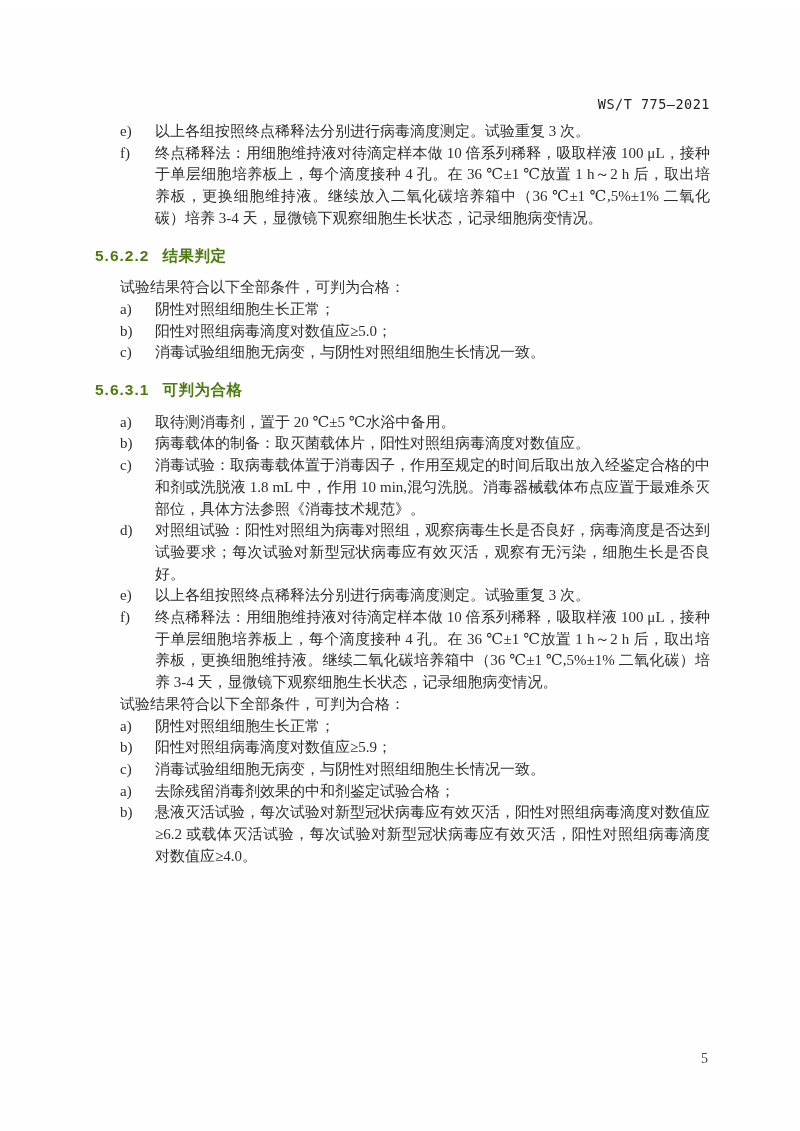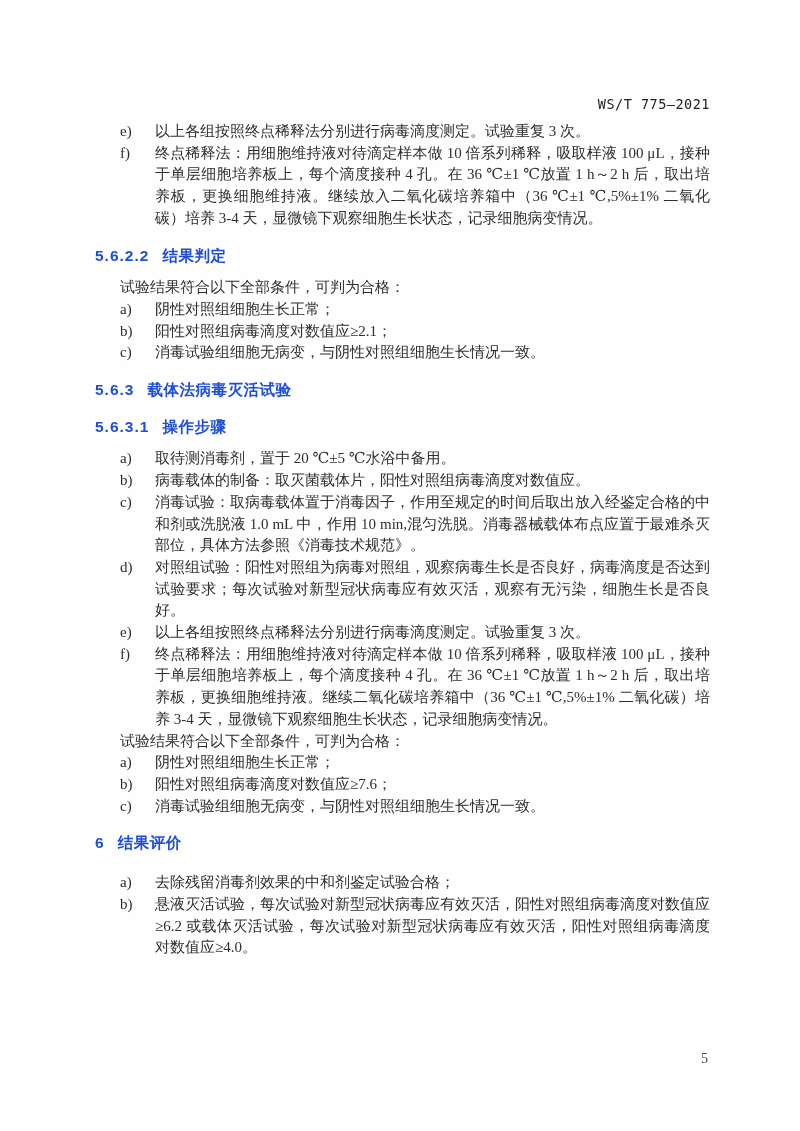--- a/index.html
+++ b/index.html
@@ -24,21 +24,21 @@
     font-size: 13.5px;
     line-height: 16px;
     color: #222;
     margin-bottom: 9px;
     letter-spacing: 0.5px;
   }
   .heading {
     font-family: "Liberation Sans", "DejaVu Sans", sans-serif;
     font-weight: 700;
     font-size: 15.5px;
-    color: #1d4ed8;
+    color: #4d7c0f;
     margin: 15px 0 11px 0;
     letter-spacing: 0.5px;
   }
   .heading.lvl1 { margin: 15px 0 18px 0; }
   .heading .h-num { margin-right: 13px; letter-spacing: 1px; }
   .para {
     margin: 0;
     padding-left: 25px;
     text-align: justify;
   }
@@ -83,41 +83,40 @@
         </div>
         <div class="heading lvl3"><span class="h-num">5.6.2.2</span><span class="h-title">结果判定</span></div>
         <div class="para">试验结果符合以下全部条件，可判为合格：</div>
         <div class="list">
           <div class="li">
             <span class="marker">a)</span>
             <span class="li-text">阴性对照组细胞生长正常；</span>
           </div>
           <div class="li">
             <span class="marker">b)</span>
-            <span class="li-text">阳性对照组病毒滴度对数值应≥2.1；</span>
+            <span class="li-text">阳性对照组病毒滴度对数值应≥5.0；</span>
           </div>
           <div class="li">
             <span class="marker">c)</span>
             <span class="li-text">消毒试验组细胞无病变，与阴性对照组细胞生长情况一致。</span>
           </div>
         </div>
-        <div class="heading lvl2"><span class="h-num">5.6.3</span><span class="h-title">载体法病毒灭活试验</span></div>
-        <div class="heading lvl3"><span class="h-num">5.6.3.1</span><span class="h-title">操作步骤</span></div>
+        <div class="heading lvl3"><span class="h-num">5.6.3.1</span><span class="h-title">可判为合格</span></div>
         <div class="list">
           <div class="li">
             <span class="marker">a)</span>
             <span class="li-text">取待测消毒剂，置于 20 ℃±5 ℃水浴中备用。</span>
           </div>
           <div class="li">
             <span class="marker">b)</span>
             <span class="li-text">病毒载体的制备：取灭菌载体片，阳性对照组病毒滴度对数值应。</span>
           </div>
           <div class="li">
             <span class="marker">c)</span>
-            <span class="li-text">消毒试验：取病毒载体置于消毒因子，作用至规定的时间后取出放入经鉴定合格的中和剂或洗脱液 1.0 mL 中，作用 10 min,混匀洗脱。消毒器械载体布点应置于最难杀灭部位，具体方法参照《消毒技术规范》。</span>
+            <span class="li-text">消毒试验：取病毒载体置于消毒因子，作用至规定的时间后取出放入经鉴定合格的中和剂或洗脱液 1.8 mL 中，作用 10 min,混匀洗脱。消毒器械载体布点应置于最难杀灭部位，具体方法参照《消毒技术规范》。</span>
           </div>
           <div class="li">
             <span class="marker">d)</span>
             <span class="li-text">对照组试验：阳性对照组为病毒对照组，观察病毒生长是否良好，病毒滴度是否达到试验要求；每次试验对新型冠状病毒应有效灭活，观察有无污染，细胞生长是否良好。</span>
           </div>
           <div class="li">
             <span class="marker">e)</span>
             <span class="li-text">以上各组按照终点稀释法分别进行病毒滴度测定。试验重复 3 次。</span>
           </div>
           <div class="li">
@@ -126,28 +125,27 @@
           </div>
         </div>
         <div class="para">试验结果符合以下全部条件，可判为合格：</div>
         <div class="list">
           <div class="li">
             <span class="marker">a)</span>
             <span class="li-text">阴性对照组细胞生长正常；</span>
           </div>
           <div class="li">
             <span class="marker">b)</span>
-            <span class="li-text">阳性对照组病毒滴度对数值应≥7.6；</span>
+            <span class="li-text">阳性对照组病毒滴度对数值应≥5.9；</span>
           </div>
           <div class="li">
             <span class="marker">c)</span>
             <span class="li-text">消毒试验组细胞无病变，与阴性对照组细胞生长情况一致。</span>
           </div>
         </div>
-        <div class="heading lvl1"><span class="h-num">6</span><span class="h-title">结果评价</span></div>
         <div class="list">
           <div class="li">
             <span class="marker">a)</span>
             <span class="li-text">去除残留消毒剂效果的中和剂鉴定试验合格；</span>
           </div>
           <div class="li">
             <span class="marker">b)</span>
             <span class="li-text">悬液灭活试验，每次试验对新型冠状病毒应有效灭活，阳性对照组病毒滴度对数值应≥6.2 或载体灭活试验，每次试验对新型冠状病毒应有效灭活，阳性对照组病毒滴度对数值应≥4.0。</span>
           </div>
         </div>

